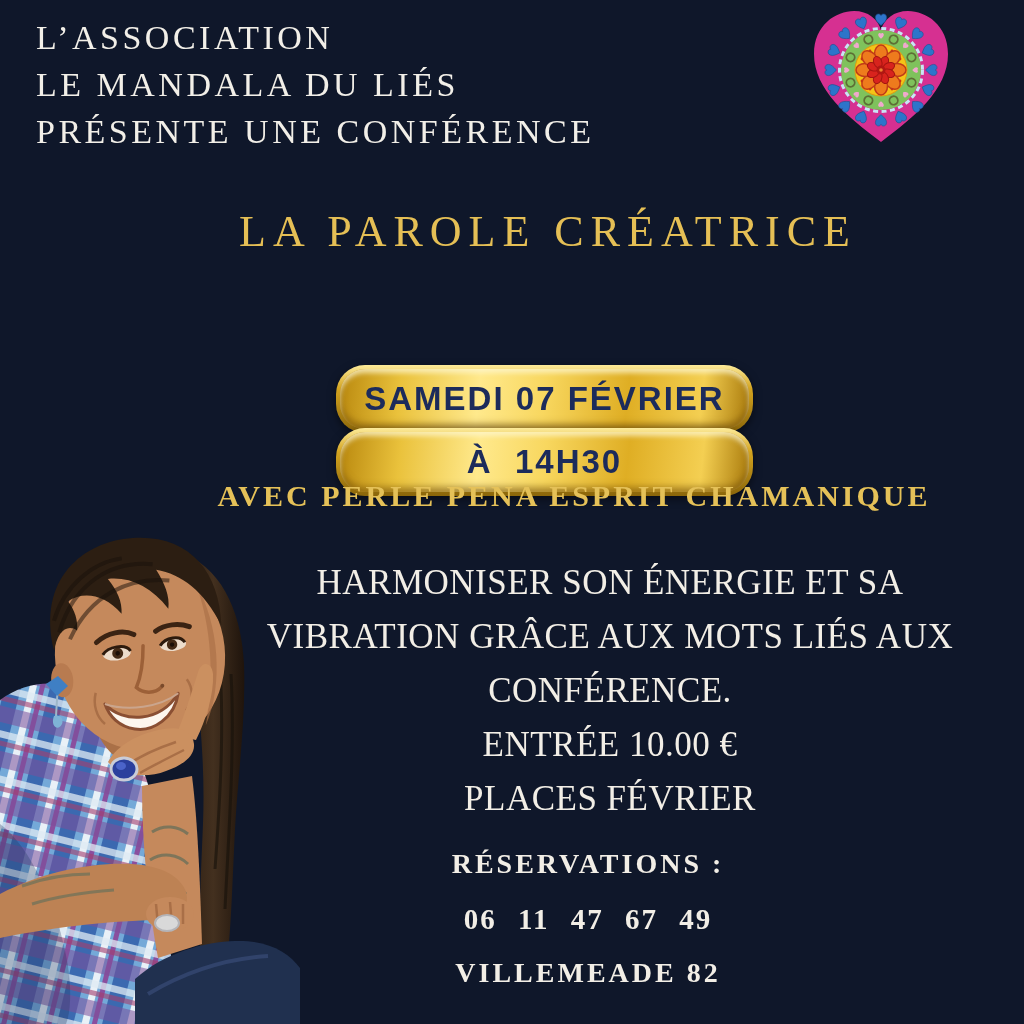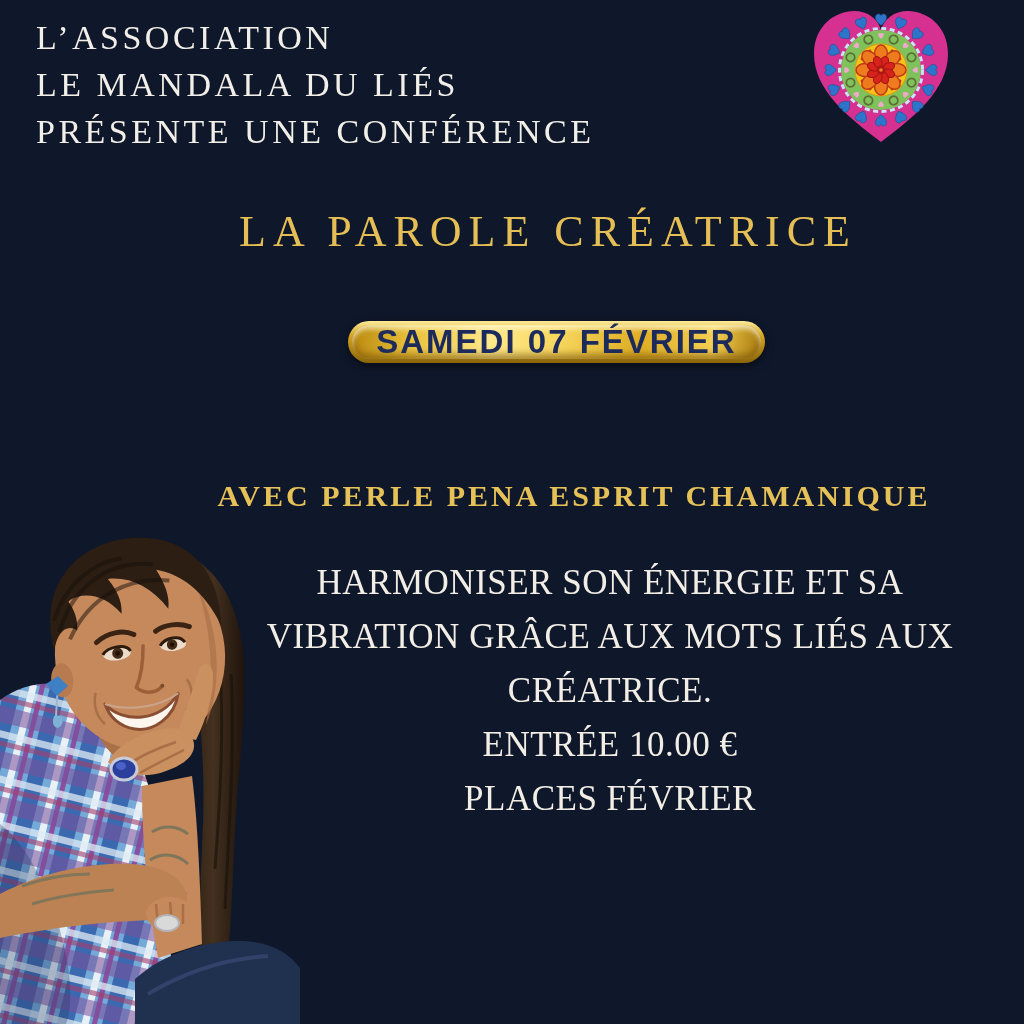--- a/index.html
+++ b/index.html
@@ -17,24 +17,25 @@
   
   .logo{position:absolute;left:806px;top:4px;width:150px;height:148px;}
   
   .title{
     position:absolute;left:0;top:206px;width:1024px;text-align:center;
     transform:translateX(36px);
     color:#e5bf55;font-size:44px;letter-spacing:7px;
   }
   
   .banner{
-    position:absolute;left:348px;width:417px;height:42px;border-radius:29px;
+    position:absolute;left:336px;width:417px;height:68px;border-radius:29px;
     padding:4px;box-sizing:border-box;
     background:linear-gradient(180deg,#fdeb9a 0%,#d4a41f 35%,#8a650a 100%);
     box-shadow:0 3px 8px rgba(0,0,0,.5);
+    margin-top:44px;
   }
   .banner-inner{
     width:100%;height:100%;border-radius:25px;
     background:linear-gradient(96deg,#b9880e 0%,#eac23c 15%,#ffe98c 34%,#f8d75f 50%,#dfae24 70%,#f4cf52 88%,#a8790b 100%);
     box-shadow:inset 0 4px 5px rgba(255,248,210,.75), inset 0 -5px 7px rgba(105,70,4,.55);
     display:flex;align-items:center;justify-content:center;
   }
   .banner-label{
     font-family:"Liberation Sans", sans-serif;font-weight:bold;
     font-size:33px;letter-spacing:2px;color:#1c2b5b;white-space:pre;
@@ -161,31 +162,41 @@
   </svg>
 
   <div class="title">LA PAROLE CRÉATRICE</div>
 
   <div class="banner" id="banner-date">
     <div class="banner-inner">
       <span class="banner-label">SAMEDI 07 FÉVRIER</span>
     </div>
   </div>
 
+  <div class="banner" id="banner-time">
+    <div class="banner-inner">
+      <span class="banner-label">À  14H30</span>
+    </div>
+  </div>
 
   <div class="avec">AVEC PERLE PENA ESPRIT CHAMANIQUE</div>
 
   <div class="descr">
     <div>HARMONISER SON ÉNERGIE ET SA</div>
     <div>VIBRATION GRÂCE AUX MOTS LIÉS AUX</div>
-    <div>CRÉATRICE.</div>
+    <div>CONFÉRENCE.</div>
     <div>ENTRÉE 10.00 €</div>
     <div>PLACES FÉVRIER</div>
   </div>
 
+  <div class="resa">
+    <div class="res-label">RÉSERVATIONS :</div>
+    <div class="res-phone">06 11 47 67 49</div>
+    <div class="res-loc">VILLEMEADE 82</div>
+  </div>
 
   <svg class="portrait" viewBox="0 0 300 500" aria-hidden="true">
     <defs>
       <pattern id="plaid" width="44" height="44" patternUnits="userSpaceOnUse" patternTransform="rotate(14)">
         <rect width="44" height="44" fill="#74a9d8"></rect>
         <rect width="16" height="44" fill="#3b69b0"></rect>
         <rect x="24" width="7" height="44" fill="#e9f1f7"></rect>
         <rect x="34" width="5" height="44" fill="#8a4f9e"></rect>
         <rect y="0" width="44" height="16" fill="#7b4f9b" opacity="0.55"></rect>
         <rect y="24" width="44" height="7" fill="#dfeaf3" opacity="0.75"></rect>

